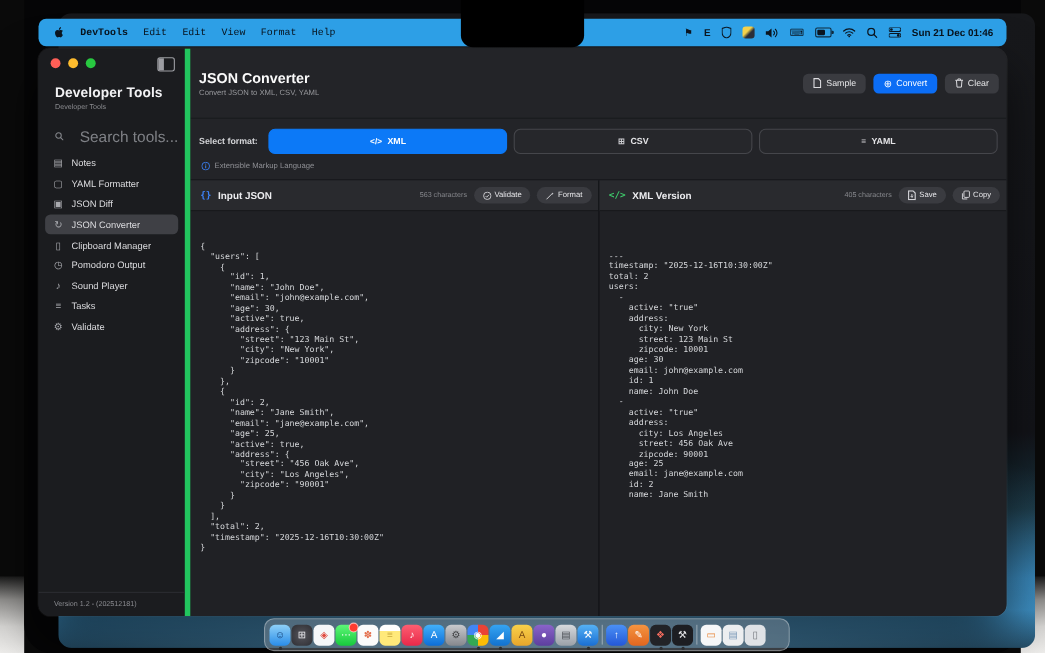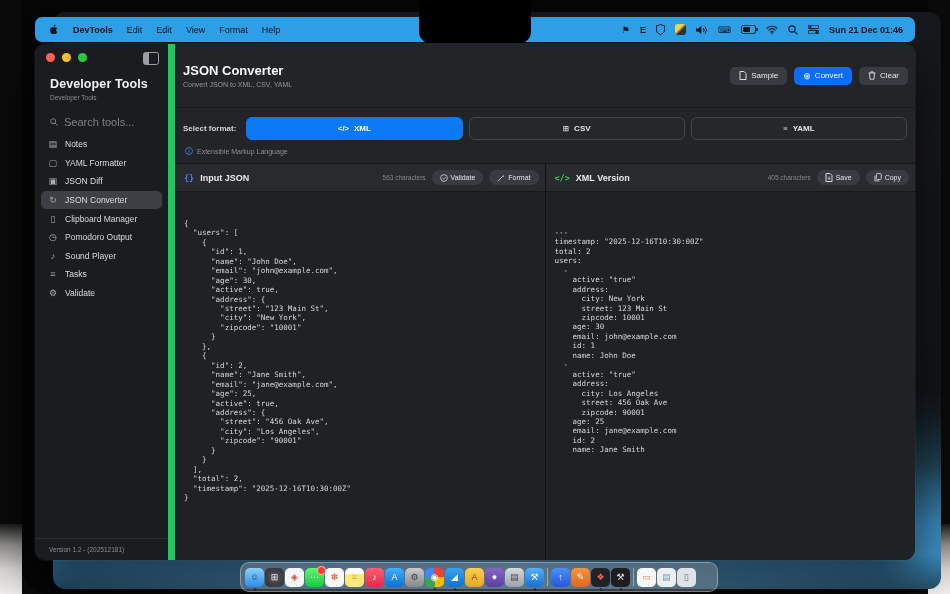--- a/index.html
+++ b/index.html
@@ -13,44 +13,44 @@
   .screen{position:absolute;left:22px;top:0;width:906px;height:594px;background:#050506;border-radius:0 0 26px 26px;}
   .display{position:absolute;left:31px;top:12px;width:888px;height:577px;border-radius:12px;overflow:hidden;
     background:
       radial-gradient(120% 55% at 50% 97%, rgba(125,195,240,.55), rgba(0,0,0,0) 62%),
       linear-gradient(180deg,#17181b 0%,#131419 66%,#17333f 78%,#2b7aad 89%,#2f83b8 94%,#123449 100%);}
   
   .menubar{position:absolute;left:35px;top:17px;width:880px;height:25px;background:#2d9fe6;border-radius:7px;
            display:flex;align-items:center;color:#07121c;font-size:9px;z-index:3;}
   .mb-left{display:flex;align-items:center;gap:14px;padding-left:14px;}
   .mb-app{font-weight:bold;}
-  .mb-item{cursor:default;}
+  .mb-item{cursor:default;font-family:Liberation Mono, monospace;}
   .mb-right{margin-left:auto;display:flex;align-items:center;gap:10px;padding-right:12px;}
   .mb-ico{display:flex;align-items:center;justify-content:center;height:12px;color:#0a1520;font-size:9px;}
   .mb-ico svg{display:block;}
   .mb-e{font-weight:bold;font-size:9px;}
   .app-badge{width:11px;height:11px;border-radius:3px;background:linear-gradient(135deg,#f5d24b 40%,#2b2f3a 60%);}
   .battery{width:13px;height:7px;border:1px solid rgba(10,21,32,.85);border-radius:2px;position:relative;}
   .battery i{position:absolute;left:1px;top:1px;bottom:1px;width:55%;background:#0a1520;border-radius:1px;}
   .battery:after{content:"";position:absolute;right:-3px;top:1.5px;width:2px;height:3px;background:rgba(10,21,32,.85);border-radius:0 1px 1px 0;}
   .mb-clock{font-weight:600;font-size:9px;}
   .notch{position:absolute;left:419px;top:0;width:112px;height:43px;background:#000;border-radius:0 0 11px 11px;z-index:4;}
   
   .window{position:absolute;left:35px;top:44px;width:880px;height:516px;background:#232428;border-radius:11px;
           box-shadow:0 22px 45px rgba(0,0,0,.6),0 0 0 1px rgba(255,255,255,.07);display:flex;overflow:hidden;z-index:2;}
   
-  .sidebar{width:133px;flex-shrink:0;background:#1b1c1f;border-right:7px solid #22c55e;position:relative;}
+  .sidebar{width:133px;flex-shrink:0;background:#1b1c1f;border-right:5px solid #22c55e;position:relative;}
   .traffic{display:flex;gap:7px;padding:9px 0 0 11px;}
   .tl{width:9px;height:9px;border-radius:50%;}
   .tl.red{background:#ff5f57;} .tl.yellow{background:#febc2e;} .tl.green{background:#28c840;}
   .sb-toggle{position:absolute;top:8px;right:9px;width:14px;height:11px;border:1.2px solid #9d9ea3;border-radius:2.5px;}
   .sb-toggle i{position:absolute;left:0;top:0;bottom:0;width:4.5px;background:#9d9ea3;}
   .sb-title{margin:15px 0 0 15px;font-size:12.5px;font-weight:bold;color:#f2f2f4;letter-spacing:.1px;}
   .sb-sub{margin:3px 0 0 15px;font-size:6.5px;color:#8b8c90;}
-  .sb-search{display:flex;align-items:center;gap:6px;margin:15px 6px 7px 15px;color:#7f8186;font-size:11px;}
+  .sb-search{display:flex;align-items:center;gap:6px;margin:15px 6px 7px 15px;color:#7f8186;font-size:14px;justify-content:space-between;}
   .sb-nav{padding:0 6px;}
   .sb-item{display:flex;align-items:center;gap:7px;height:18.6px;padding:0 7px;border-radius:5px;color:#dcdcdf;font-size:8.5px;}
   .sb-item .glyph{width:10px;text-align:center;color:#a9aaaf;font-size:9px;}
   .sb-item.active{background:#3f4045;}
   .sb-version{position:absolute;bottom:0;left:0;right:0;height:21px;border-top:1px solid #2c2d31;
               display:flex;align-items:center;padding-left:14px;font-size:6.5px;color:#8a8b90;}
   
   .main{flex:1;display:flex;flex-direction:column;min-width:0;}
   .main-header{height:63px;display:flex;align-items:center;padding:0 7px 0 8px;}
   .mh-title{font-size:13px;font-weight:bold;color:#fafafa;}

